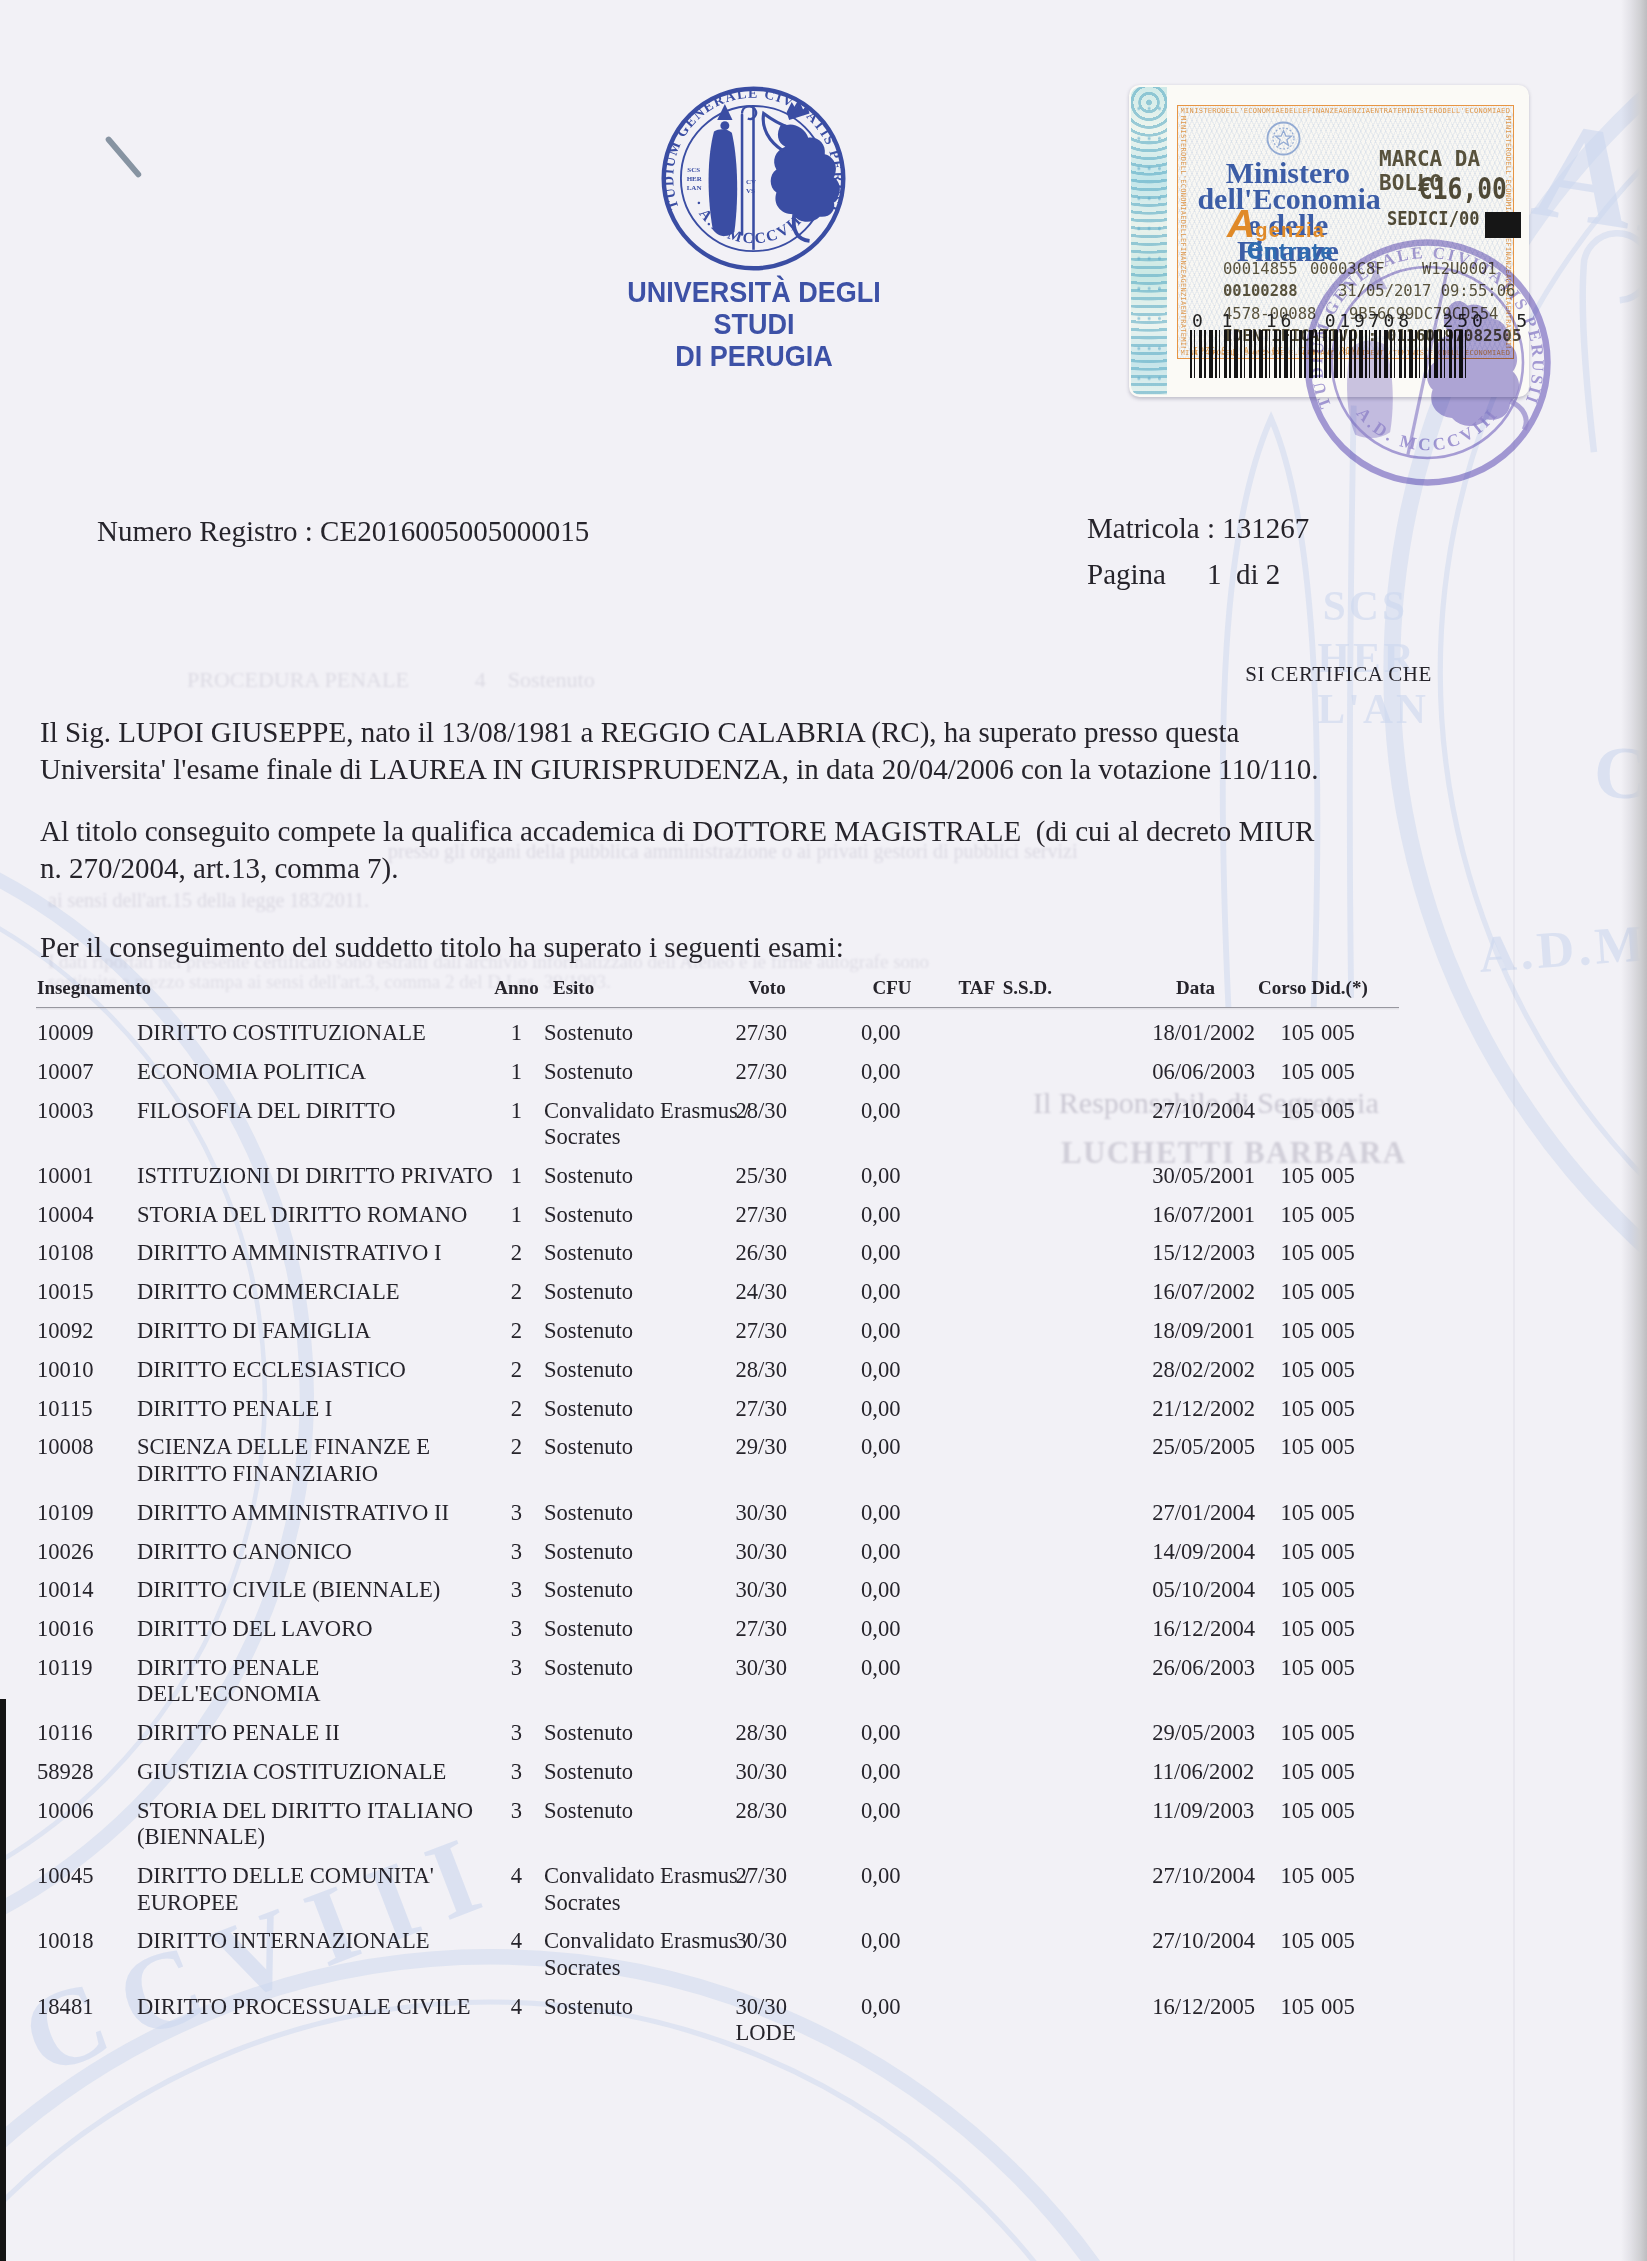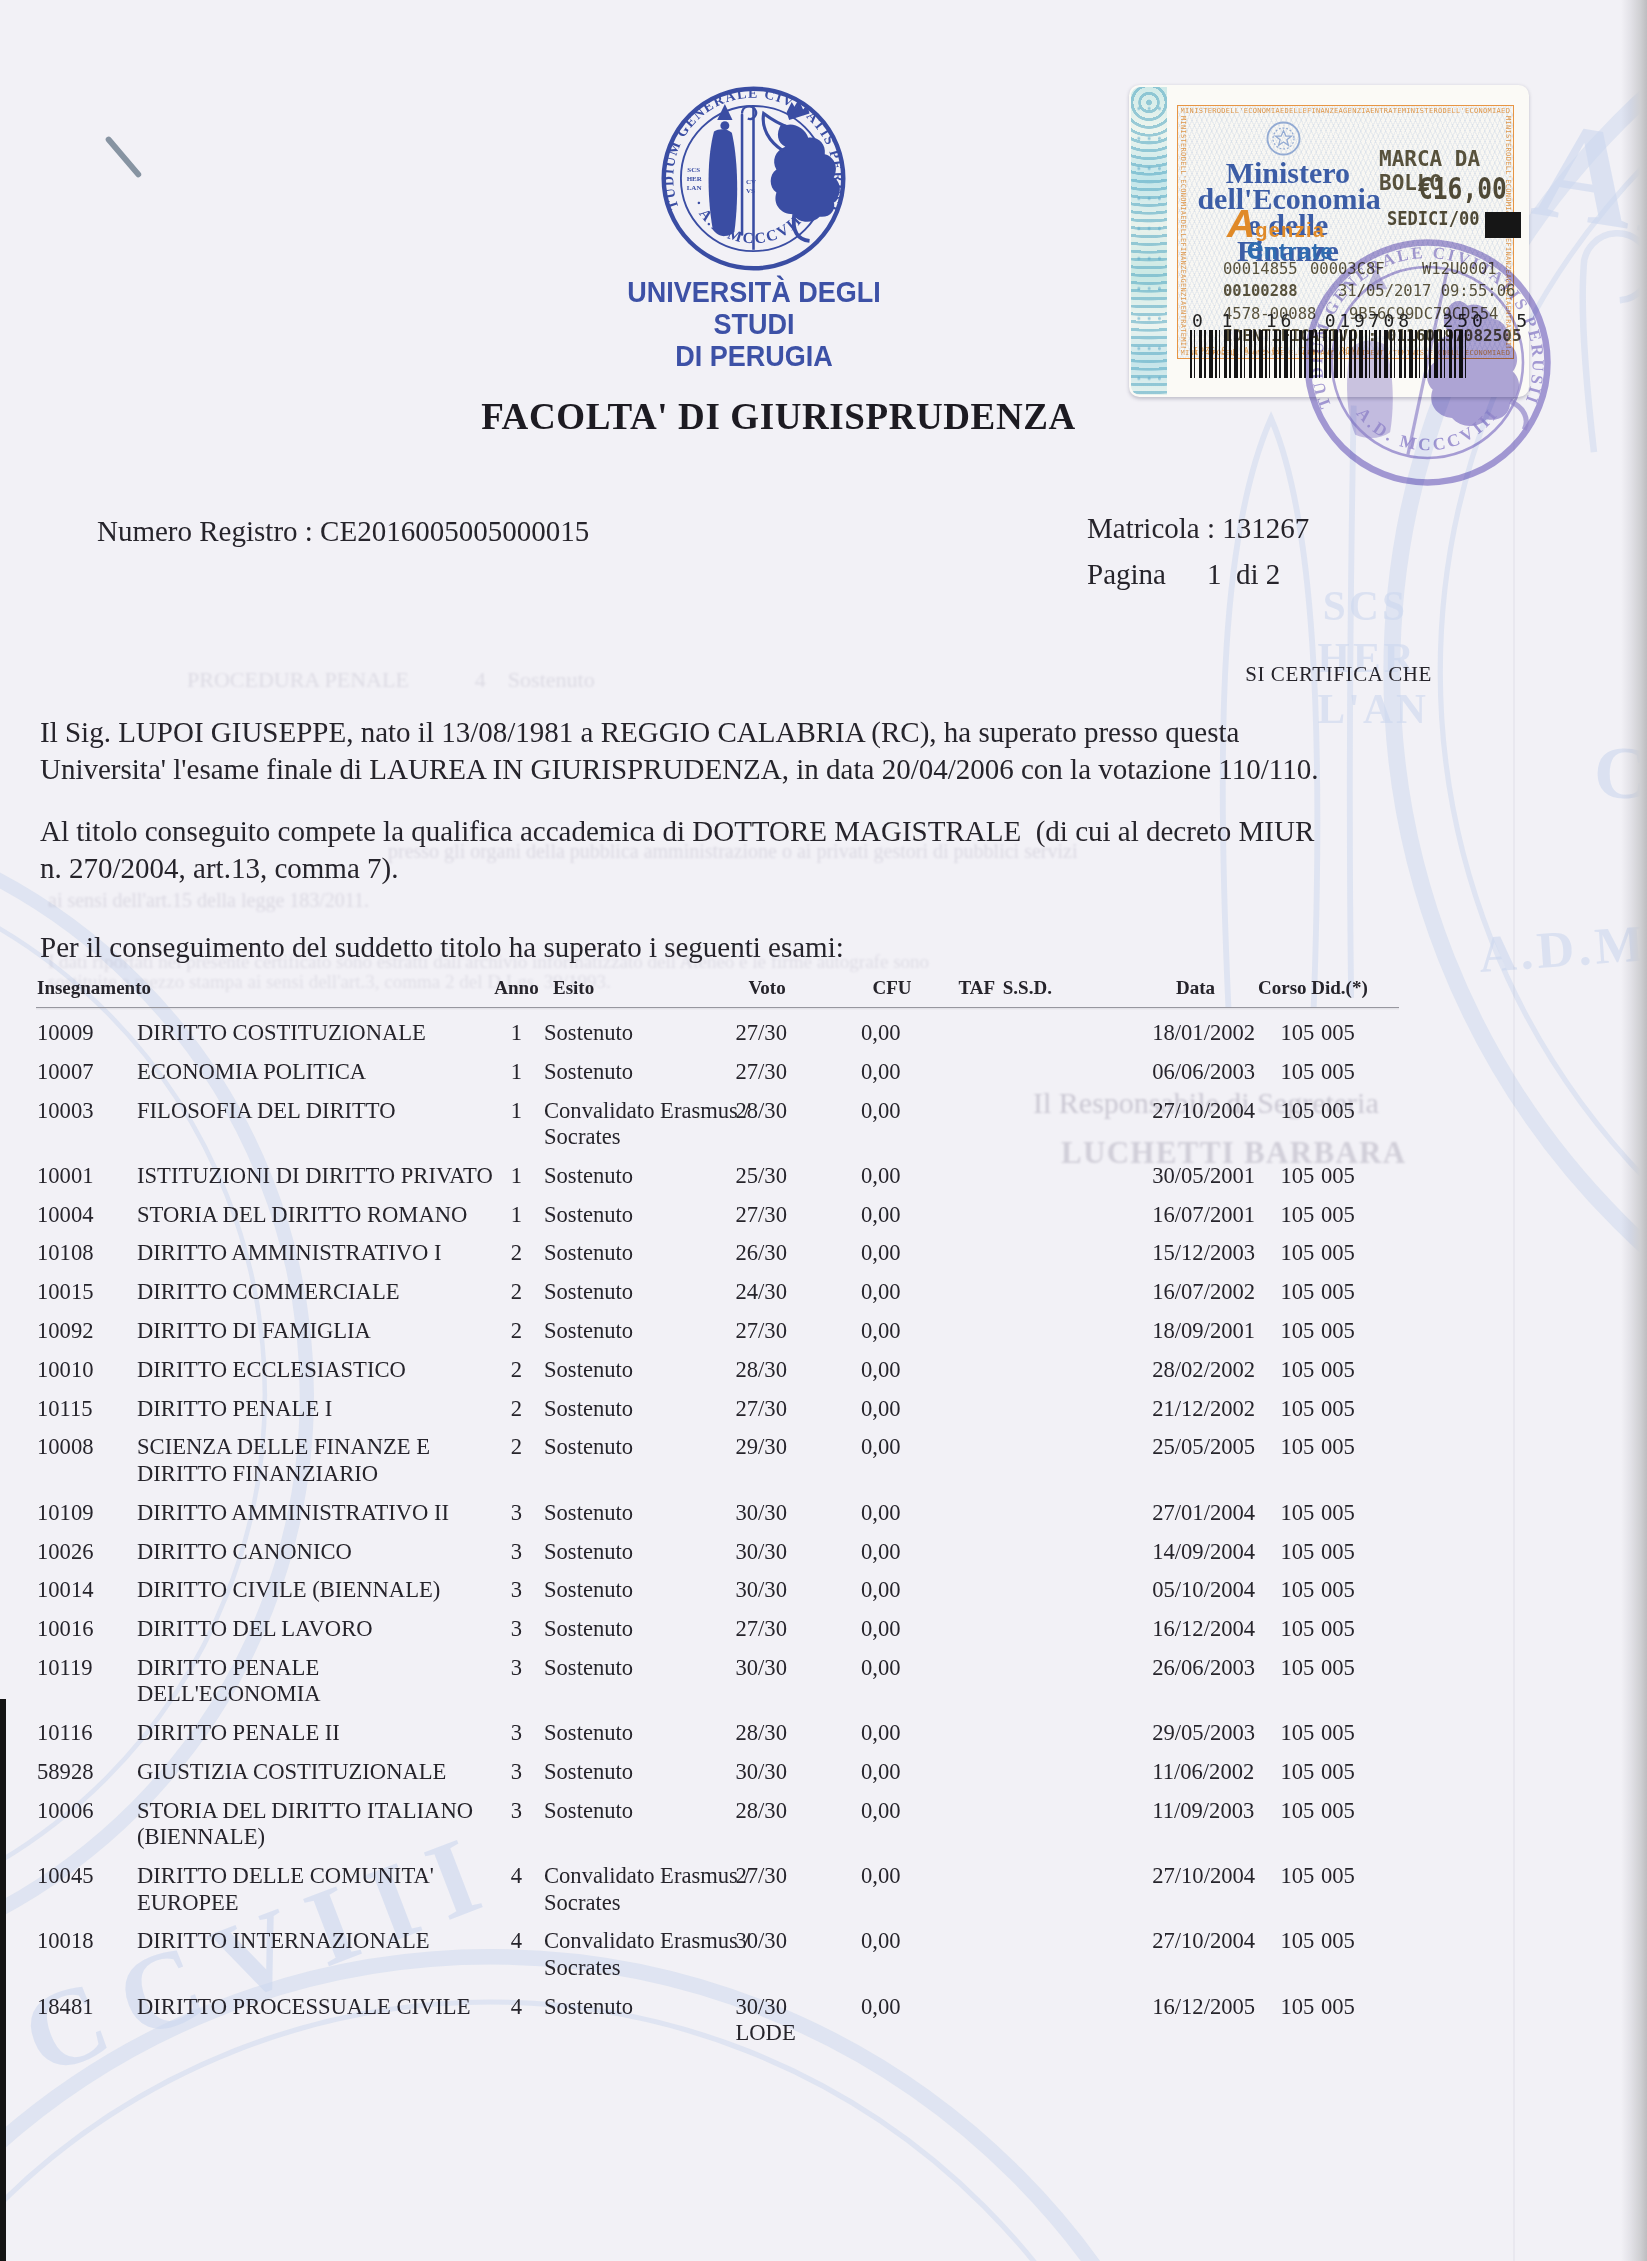--- a/index.html
+++ b/index.html
@@ -206,21 +206,20 @@
         <path d="M64,56 C60,84 70,96 88,98" fill="none" stroke="#3a4da3" stroke-width="6"></path>
         <path d="M46,-44 C24,-58 12,-80 16,-102 C32,-90 44,-84 56,-80" fill="none" stroke="#3a4da3" stroke-width="5"></path>
       </g>
     </svg>
 
     <div class="uni-name">
       <div>UNIVERSITÀ DEGLI STUDI</div>
       <div>DI PERUGIA</div>
     </div>
 
-    <div class="title">FACOLTA' DI GIURISPRUDENZA</div>
     <div class="registro">Numero Registro : CE2016005005000015</div>
     <div class="matricola">Matricola : 131267</div>
     <div class="pagina">
       <span>Pagina</span><span class="pg-val">1  di 2</span>
     </div>
     <div class="certify">SI CERTIFICA CHE</div>
     <div class="para p1">Il Sig. LUPOI GIUSEPPE, nato il 13/08/1981 a REGGIO CALABRIA (RC), ha superato presso questa
 Universita' l'esame finale di LAUREA IN GIURISPRUDENZA, in data 20/04/2006 con la votazione 110/110.</div>
     <div class="para p2">Al titolo conseguito compete la qualifica accademica di DOTTORE MAGISTRALE  (di cui al decreto MIUR
 n. 270/2004, art.13, comma 7).</div>

